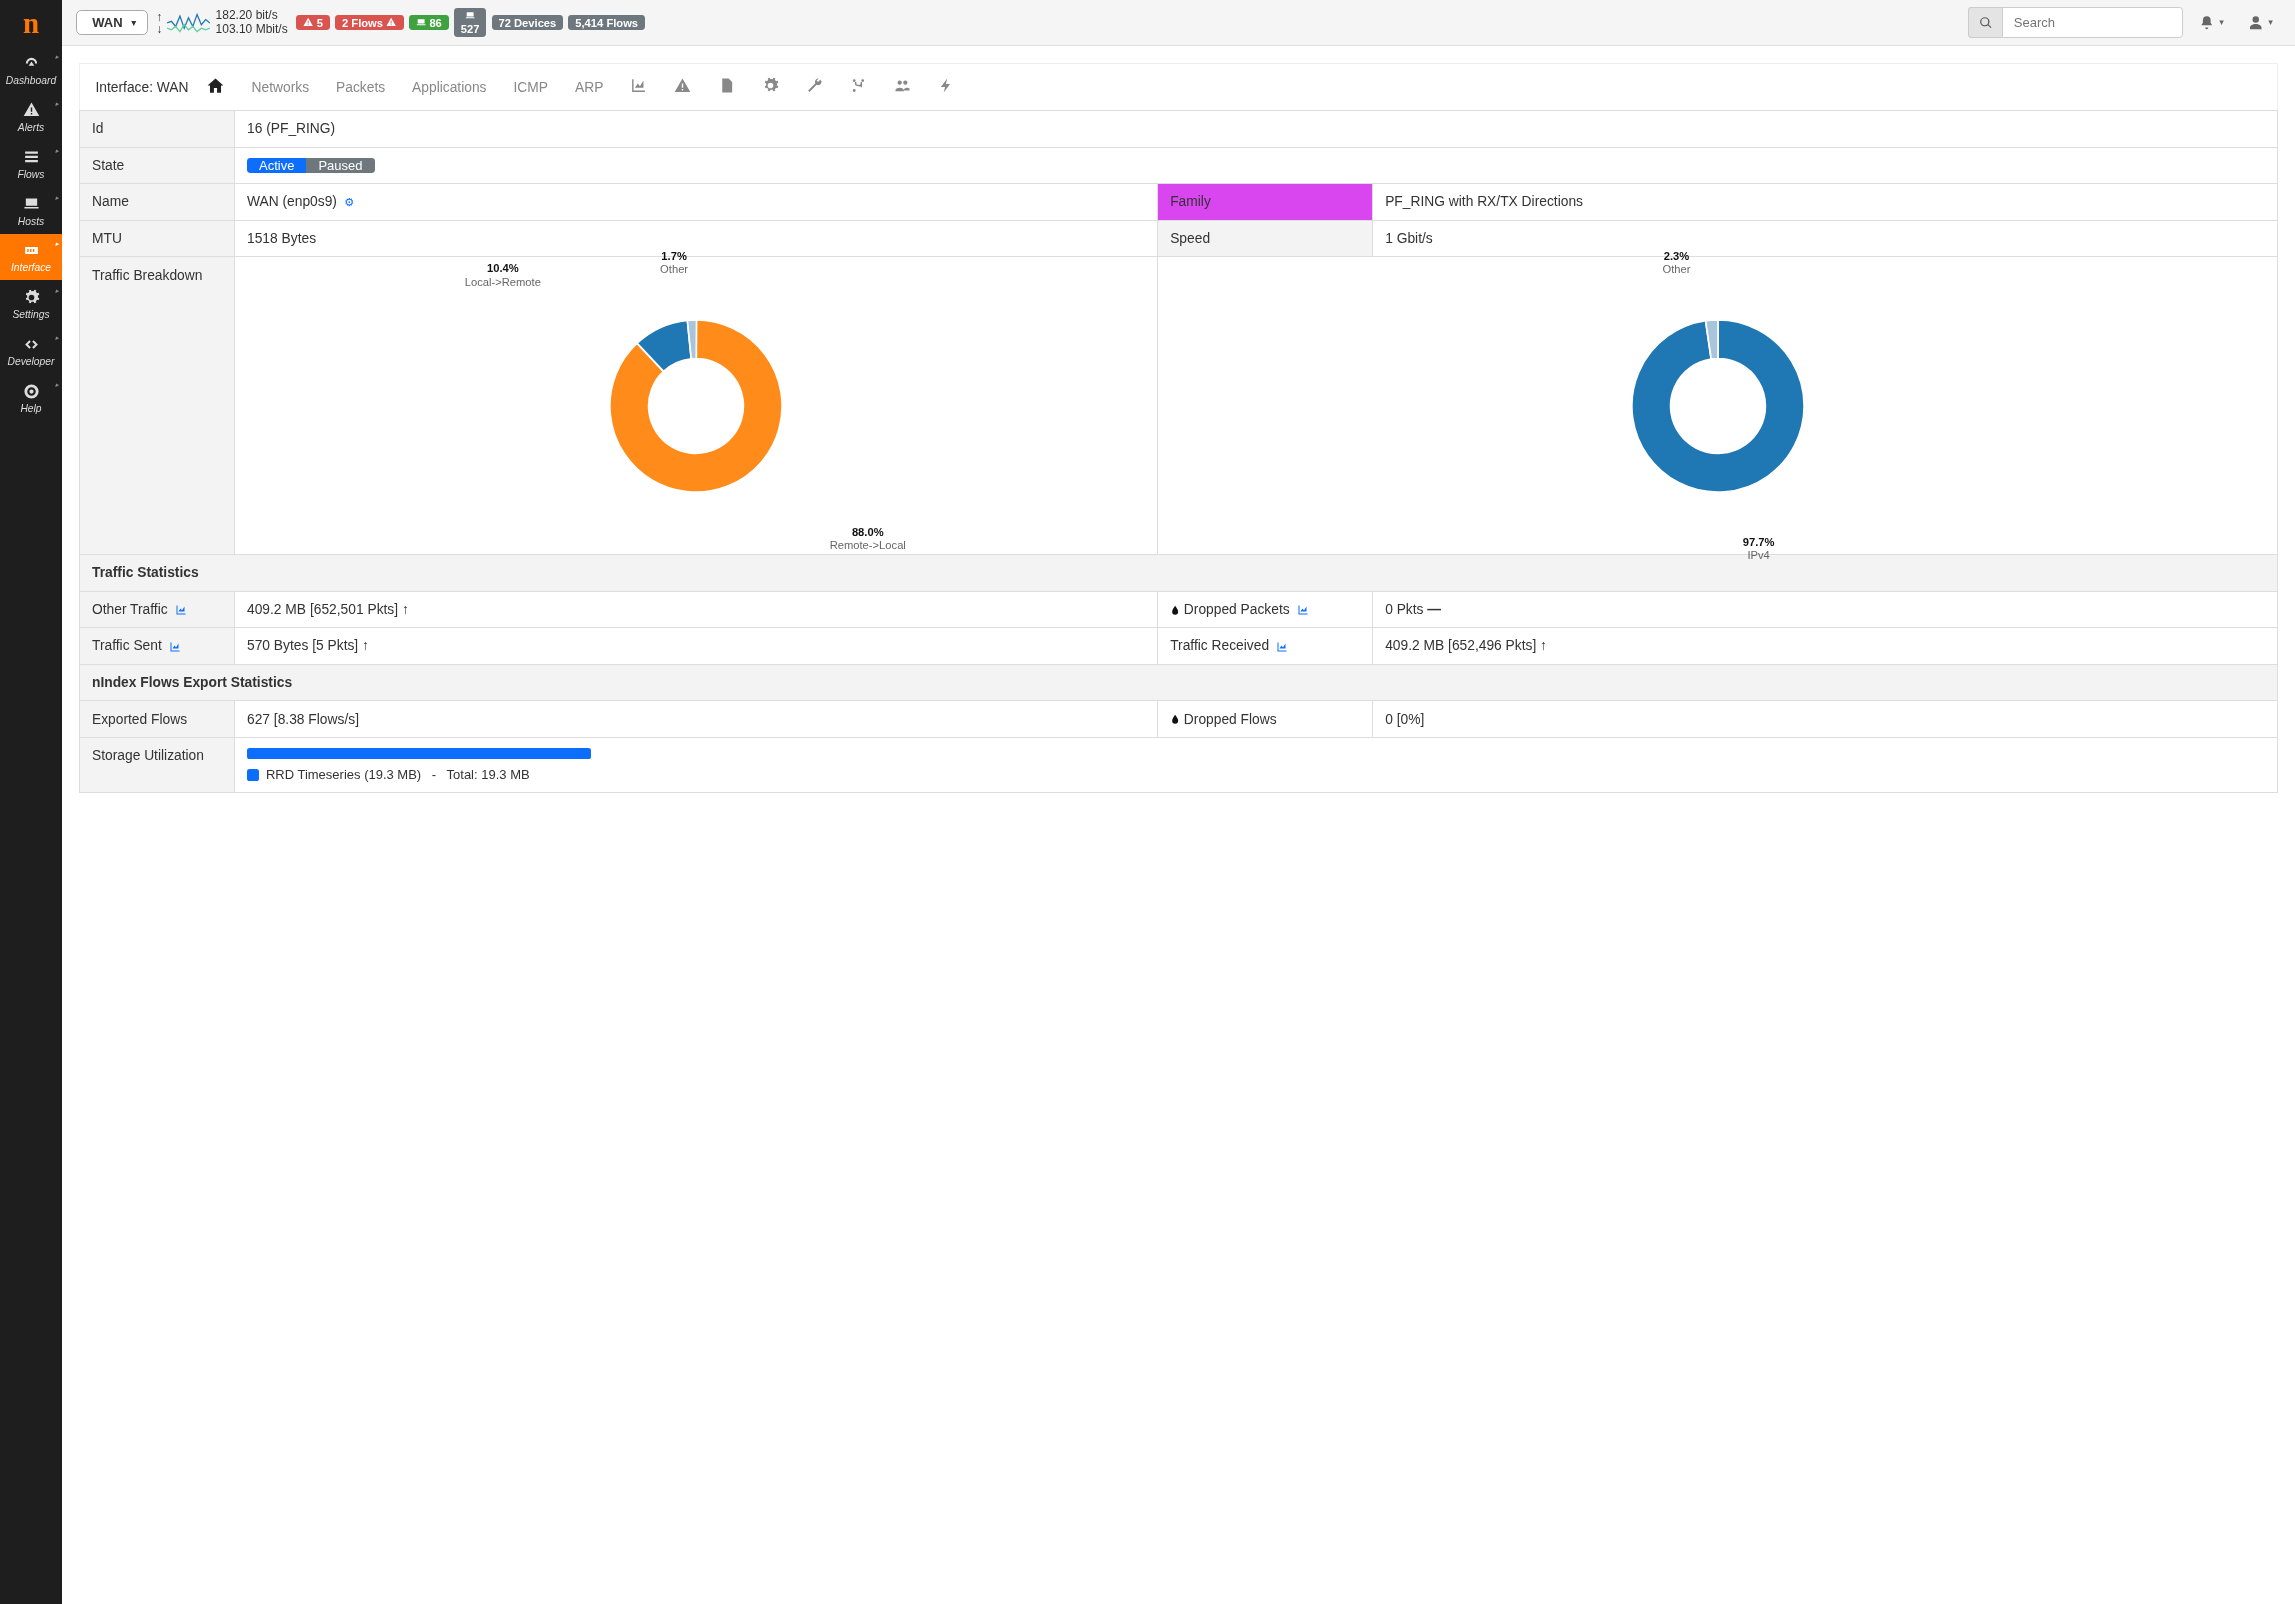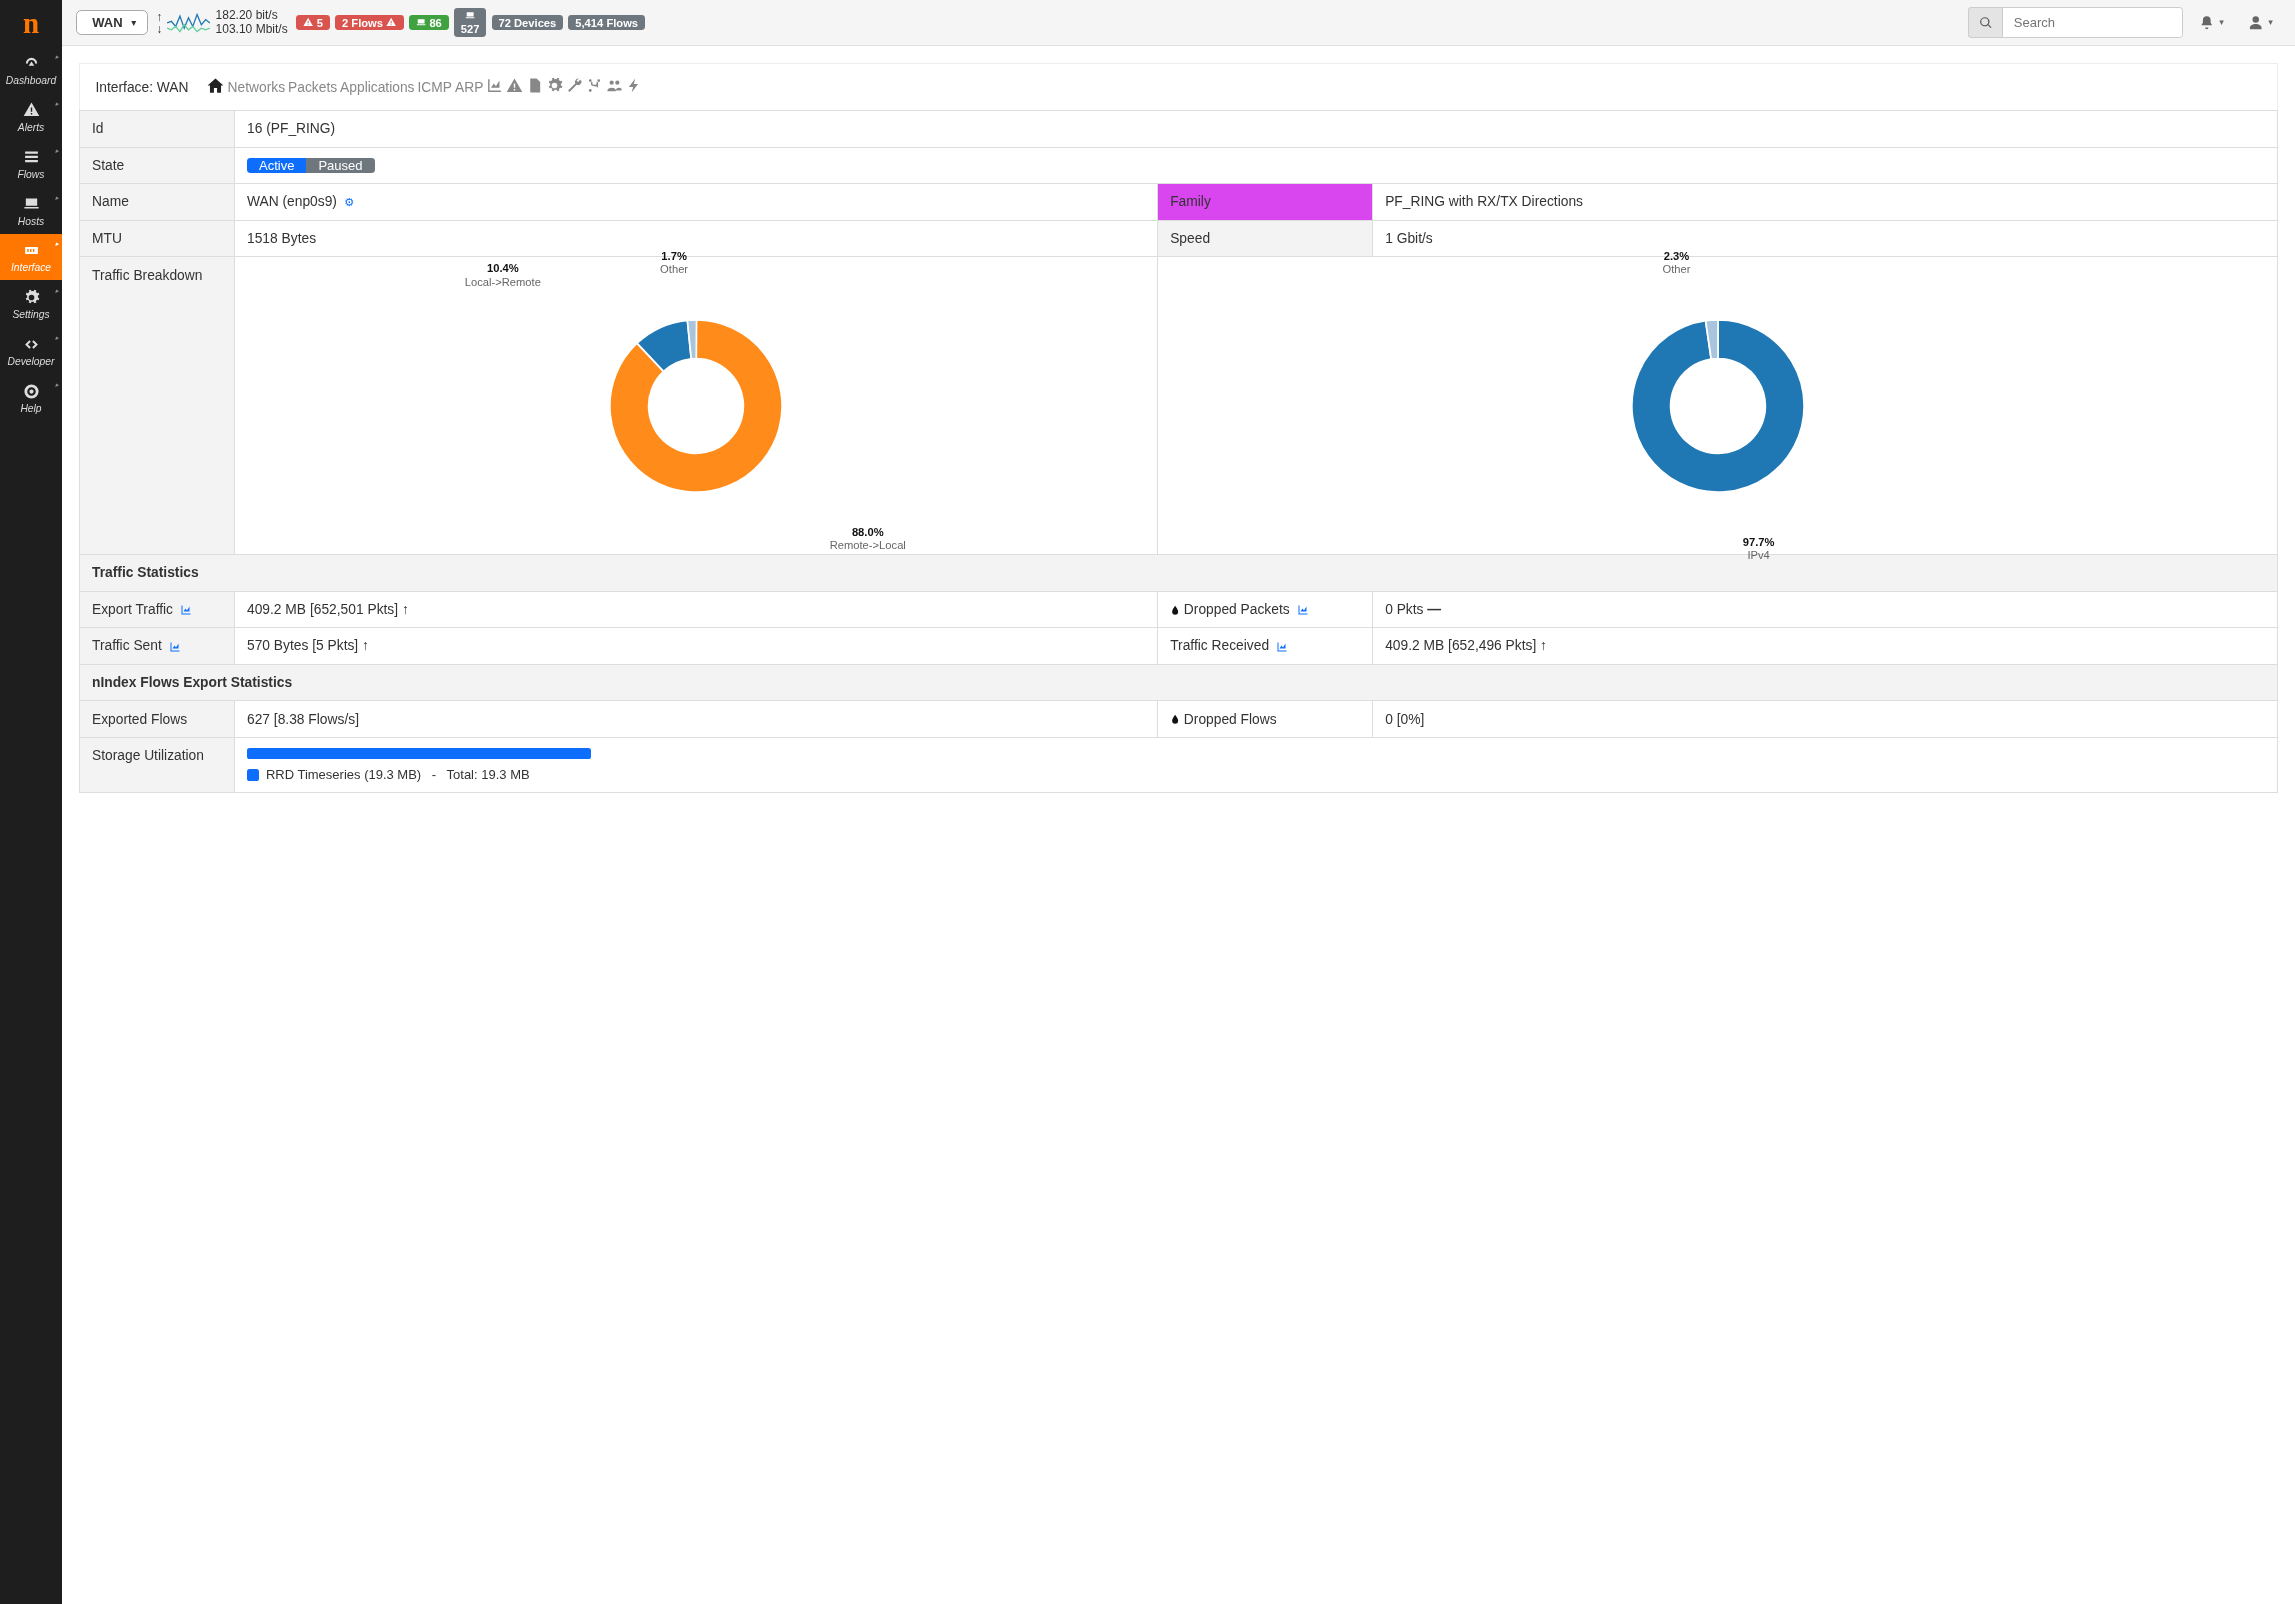--- a/index.html
+++ b/index.html
@@ -36,21 +36,21 @@
 .search-btn { width: 34px; height: 31px; background: #e4e4e4; border: 0.9px solid #ccc; border-right: none; border-radius: 3.4px 0 0 3.4px; display: flex; align-items: center; justify-content: center; cursor: pointer; }
 .search-btn svg { width: 13.8px; height: 13.8px; fill: #555; }
 .search-input { width: 181px; height: 31px; border: 0.9px solid #ccc; border-radius: 0 3.4px 3.4px 0; padding: 0 10.3px; font-size: 13px; }
 .top-icon { color: #666; padding: 5.2px 6.9px; cursor: pointer; display: inline-flex; align-items: center; gap: 3.4px; }
 .top-icon svg { width: 15.5px; height: 15.5px; fill: #666; }
 
 
 .content { padding: 17px; }
 .panel-head { background: #fff; border: 0.9px solid #eee; border-bottom: none; padding: 12px 15.5px; display: flex; align-items: center; gap: 17px; font-size: 13.8px; }
 .panel-head .title { font-weight: 400; color: #333; }
-.panel-head .tabs { display: flex; align-items: center; gap: 3px; }
+.panel-head .tabs { display: flex; align-items: center; gap: 27px; }
 .panel-head .tab { color: #888; cursor: pointer; font-size: 13.8px; }
 .panel-head .tab.icon-only svg { width: 17px; height: 17px; fill: #888; }
 .panel-head .tab.home svg { fill: #222; width: 19px; height: 19px; }
 
 table.info { width: 100%; border-collapse: collapse; border: 0.9px solid #ddd; }
 table.info th, table.info td { border: 0.9px solid #ddd; padding: 10.3px 12px; text-align: left; vertical-align: top; font-size: 13.8px; }
 table.info th { background: #f3f3f3; font-weight: 400; width: 155px; }
 .sec-header td { background: #f3f3f3; font-weight: 700; }
 .state-btns { display: inline-flex; border-radius: 3.4px; overflow: hidden; }
 .state-btns .btn { padding: 0 12px; font-size: 13px; cursor: pointer; }
@@ -308,21 +308,21 @@
                   </svg>
                   <div class="donut-label" style="left: 53.7485%; top: 101.788%; transform: translate(-50%, -50%);"><span class="pct">97.7%</span>IPv4</div>
                   <div class="donut-label" style="left: 46.2515%; top: -1.78759%; transform: translate(-50%, -50%);"><span class="pct">2.3%</span>Other</div>
                 </div>
           </td>
         </tr>
         <tr class="sec-header">
               <td colspan="4">Traffic Statistics</td>
             </tr>
         <tr>
-          <th><span>Export Traffic</span> <span class="chart-icon"><svg viewBox="0 0 24 24">
+          <th><span>Other Traffic</span> <span class="chart-icon"><svg viewBox="0 0 24 24">
                     <path d="M3 3v18h18v-2H5V3zm4 12l4-6 3 4 5-8v10z"></path>
                   </svg></span></th>
           <td><span>409.2 MB [652,501 Pkts]</span> <span class="arrow-up">↑</span></td>
           <th style="background:#fff;width:215px"><span class="drop-icon"><svg viewBox="0 0 24 24">
                     <path d="M12 2C8 8 5 12 5 16a7 7 0 0014 0c0-4-3-8-7-14z"></path>
                   </svg></span><span>Dropped Packets</span> <span class="chart-icon"><svg viewBox="0 0 24 24">
                     <path d="M3 3v18h18v-2H5V3zm4 12l4-6 3 4 5-8v10z"></path>
                   </svg></span></th>
           <td><span>0 Pkts</span> <span style="font-weight:700">—</span></td>
         </tr>

